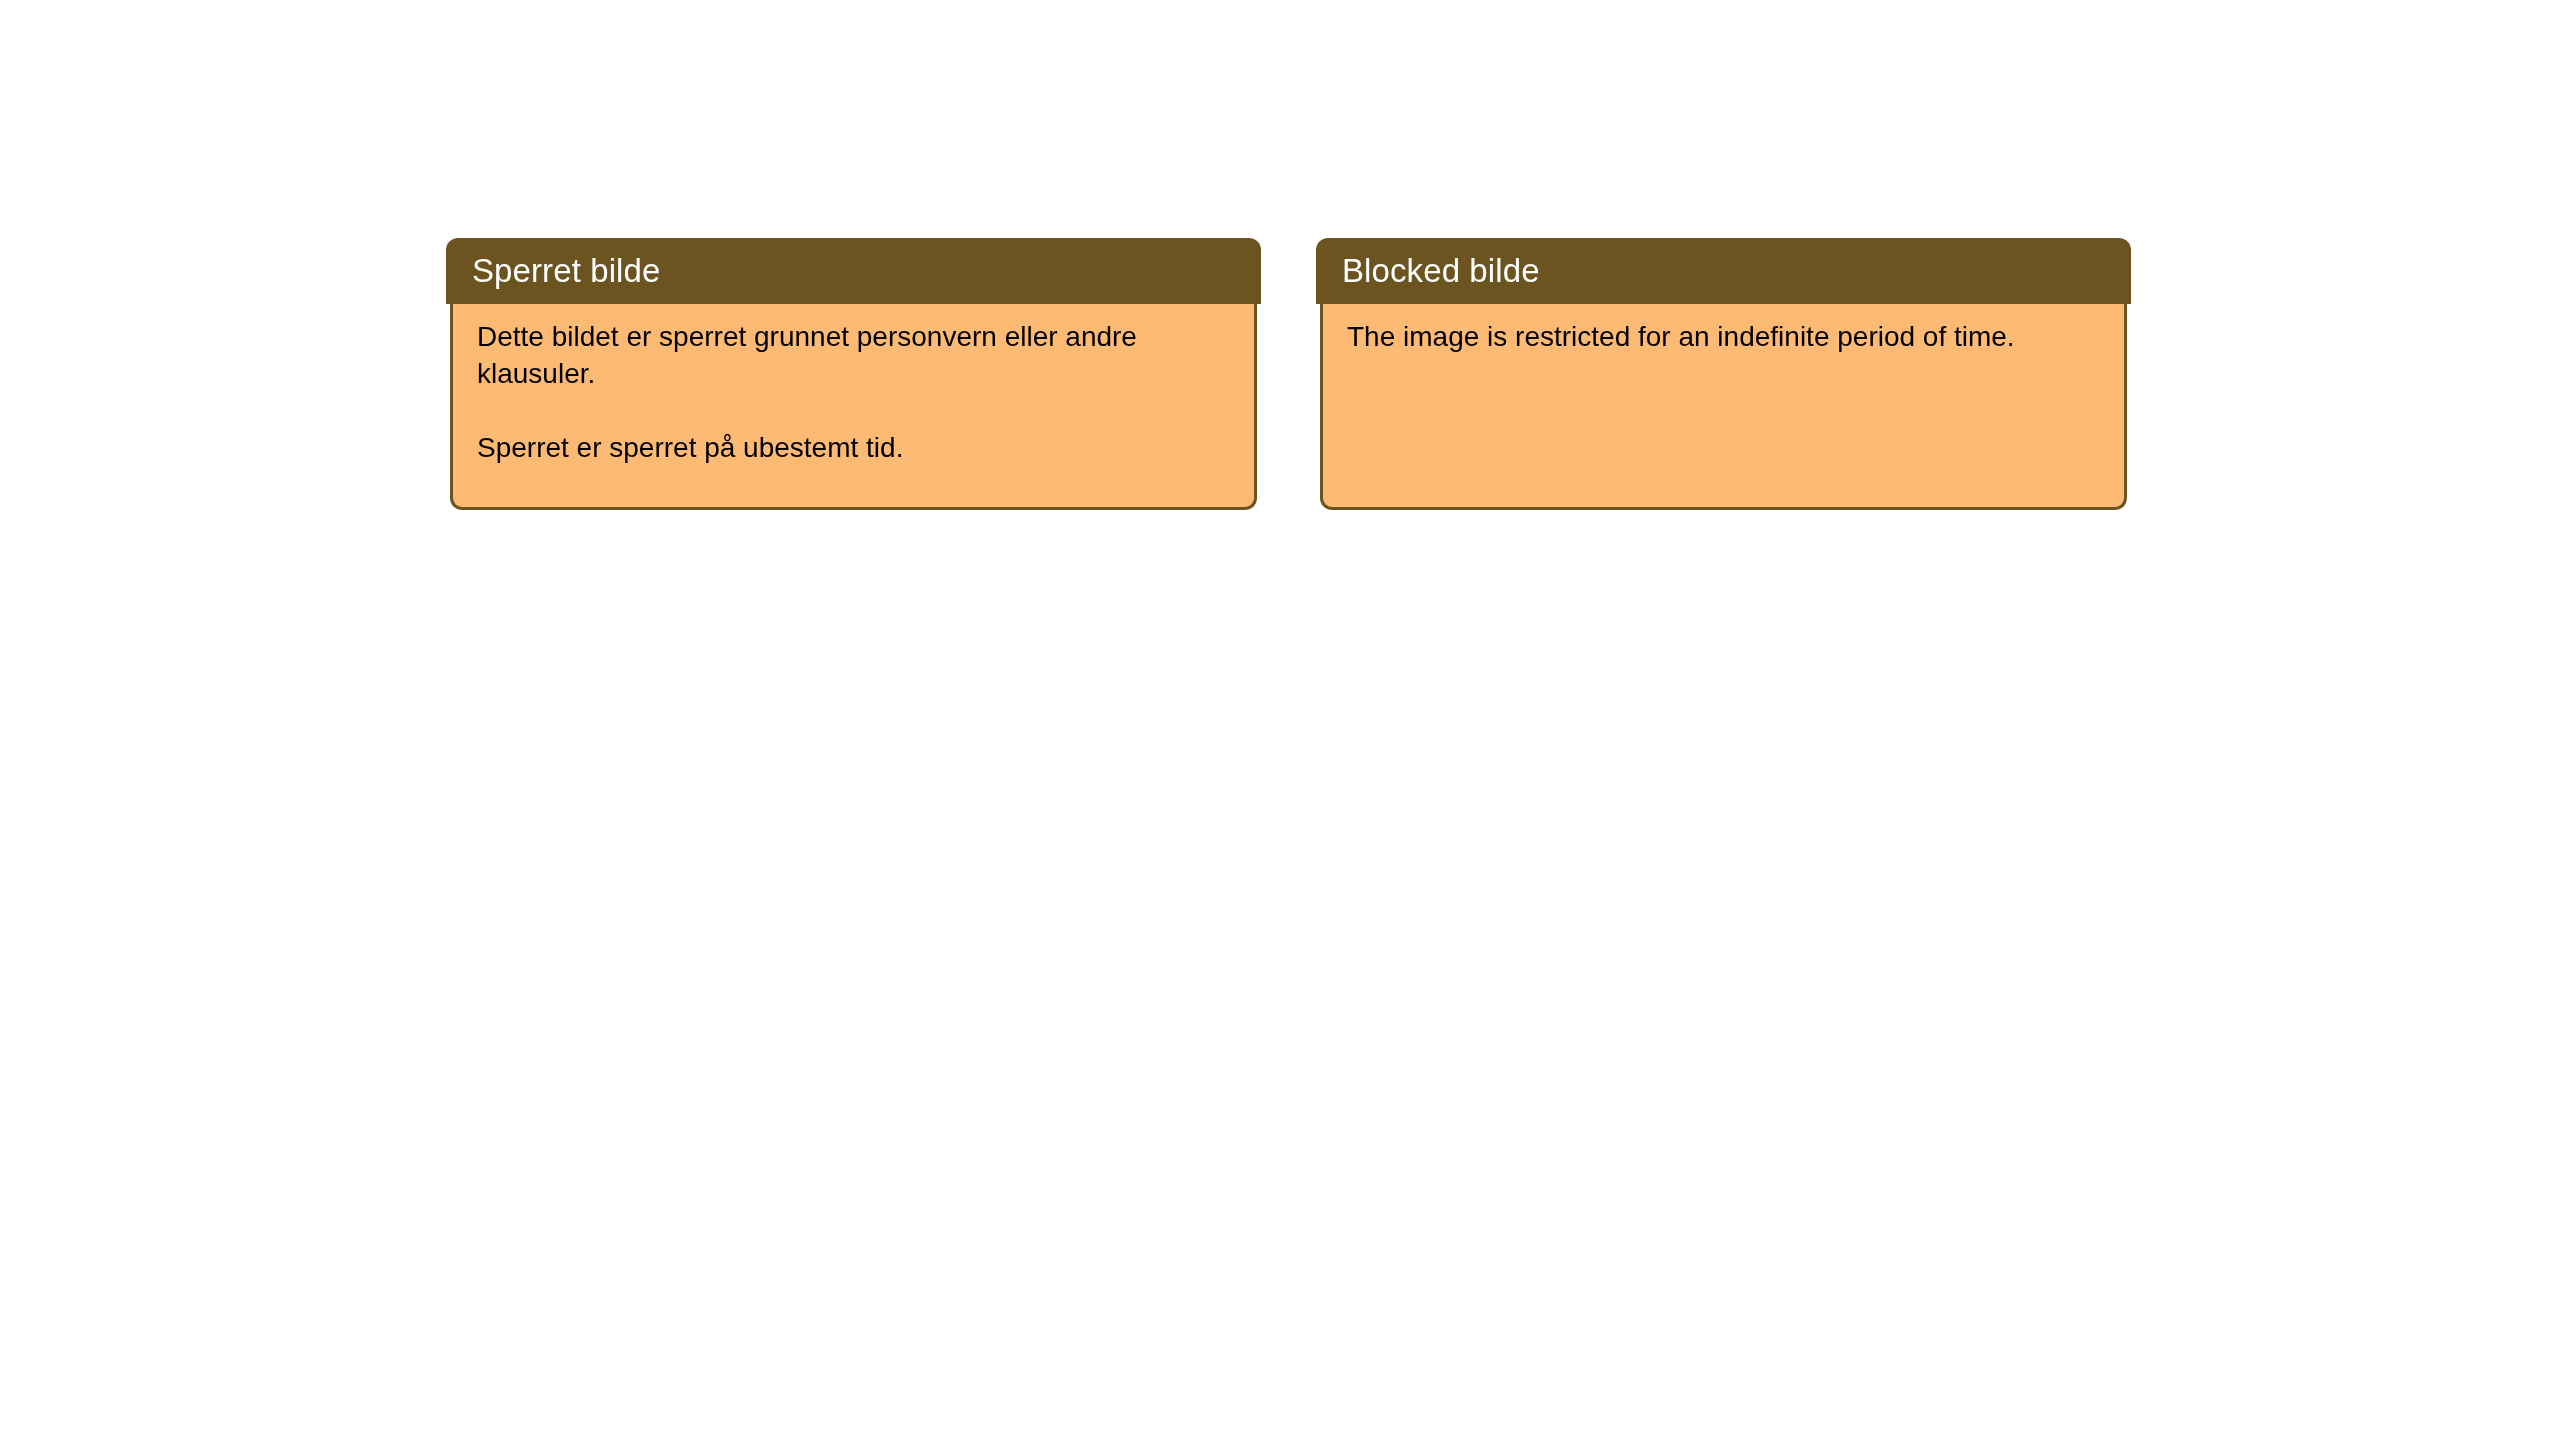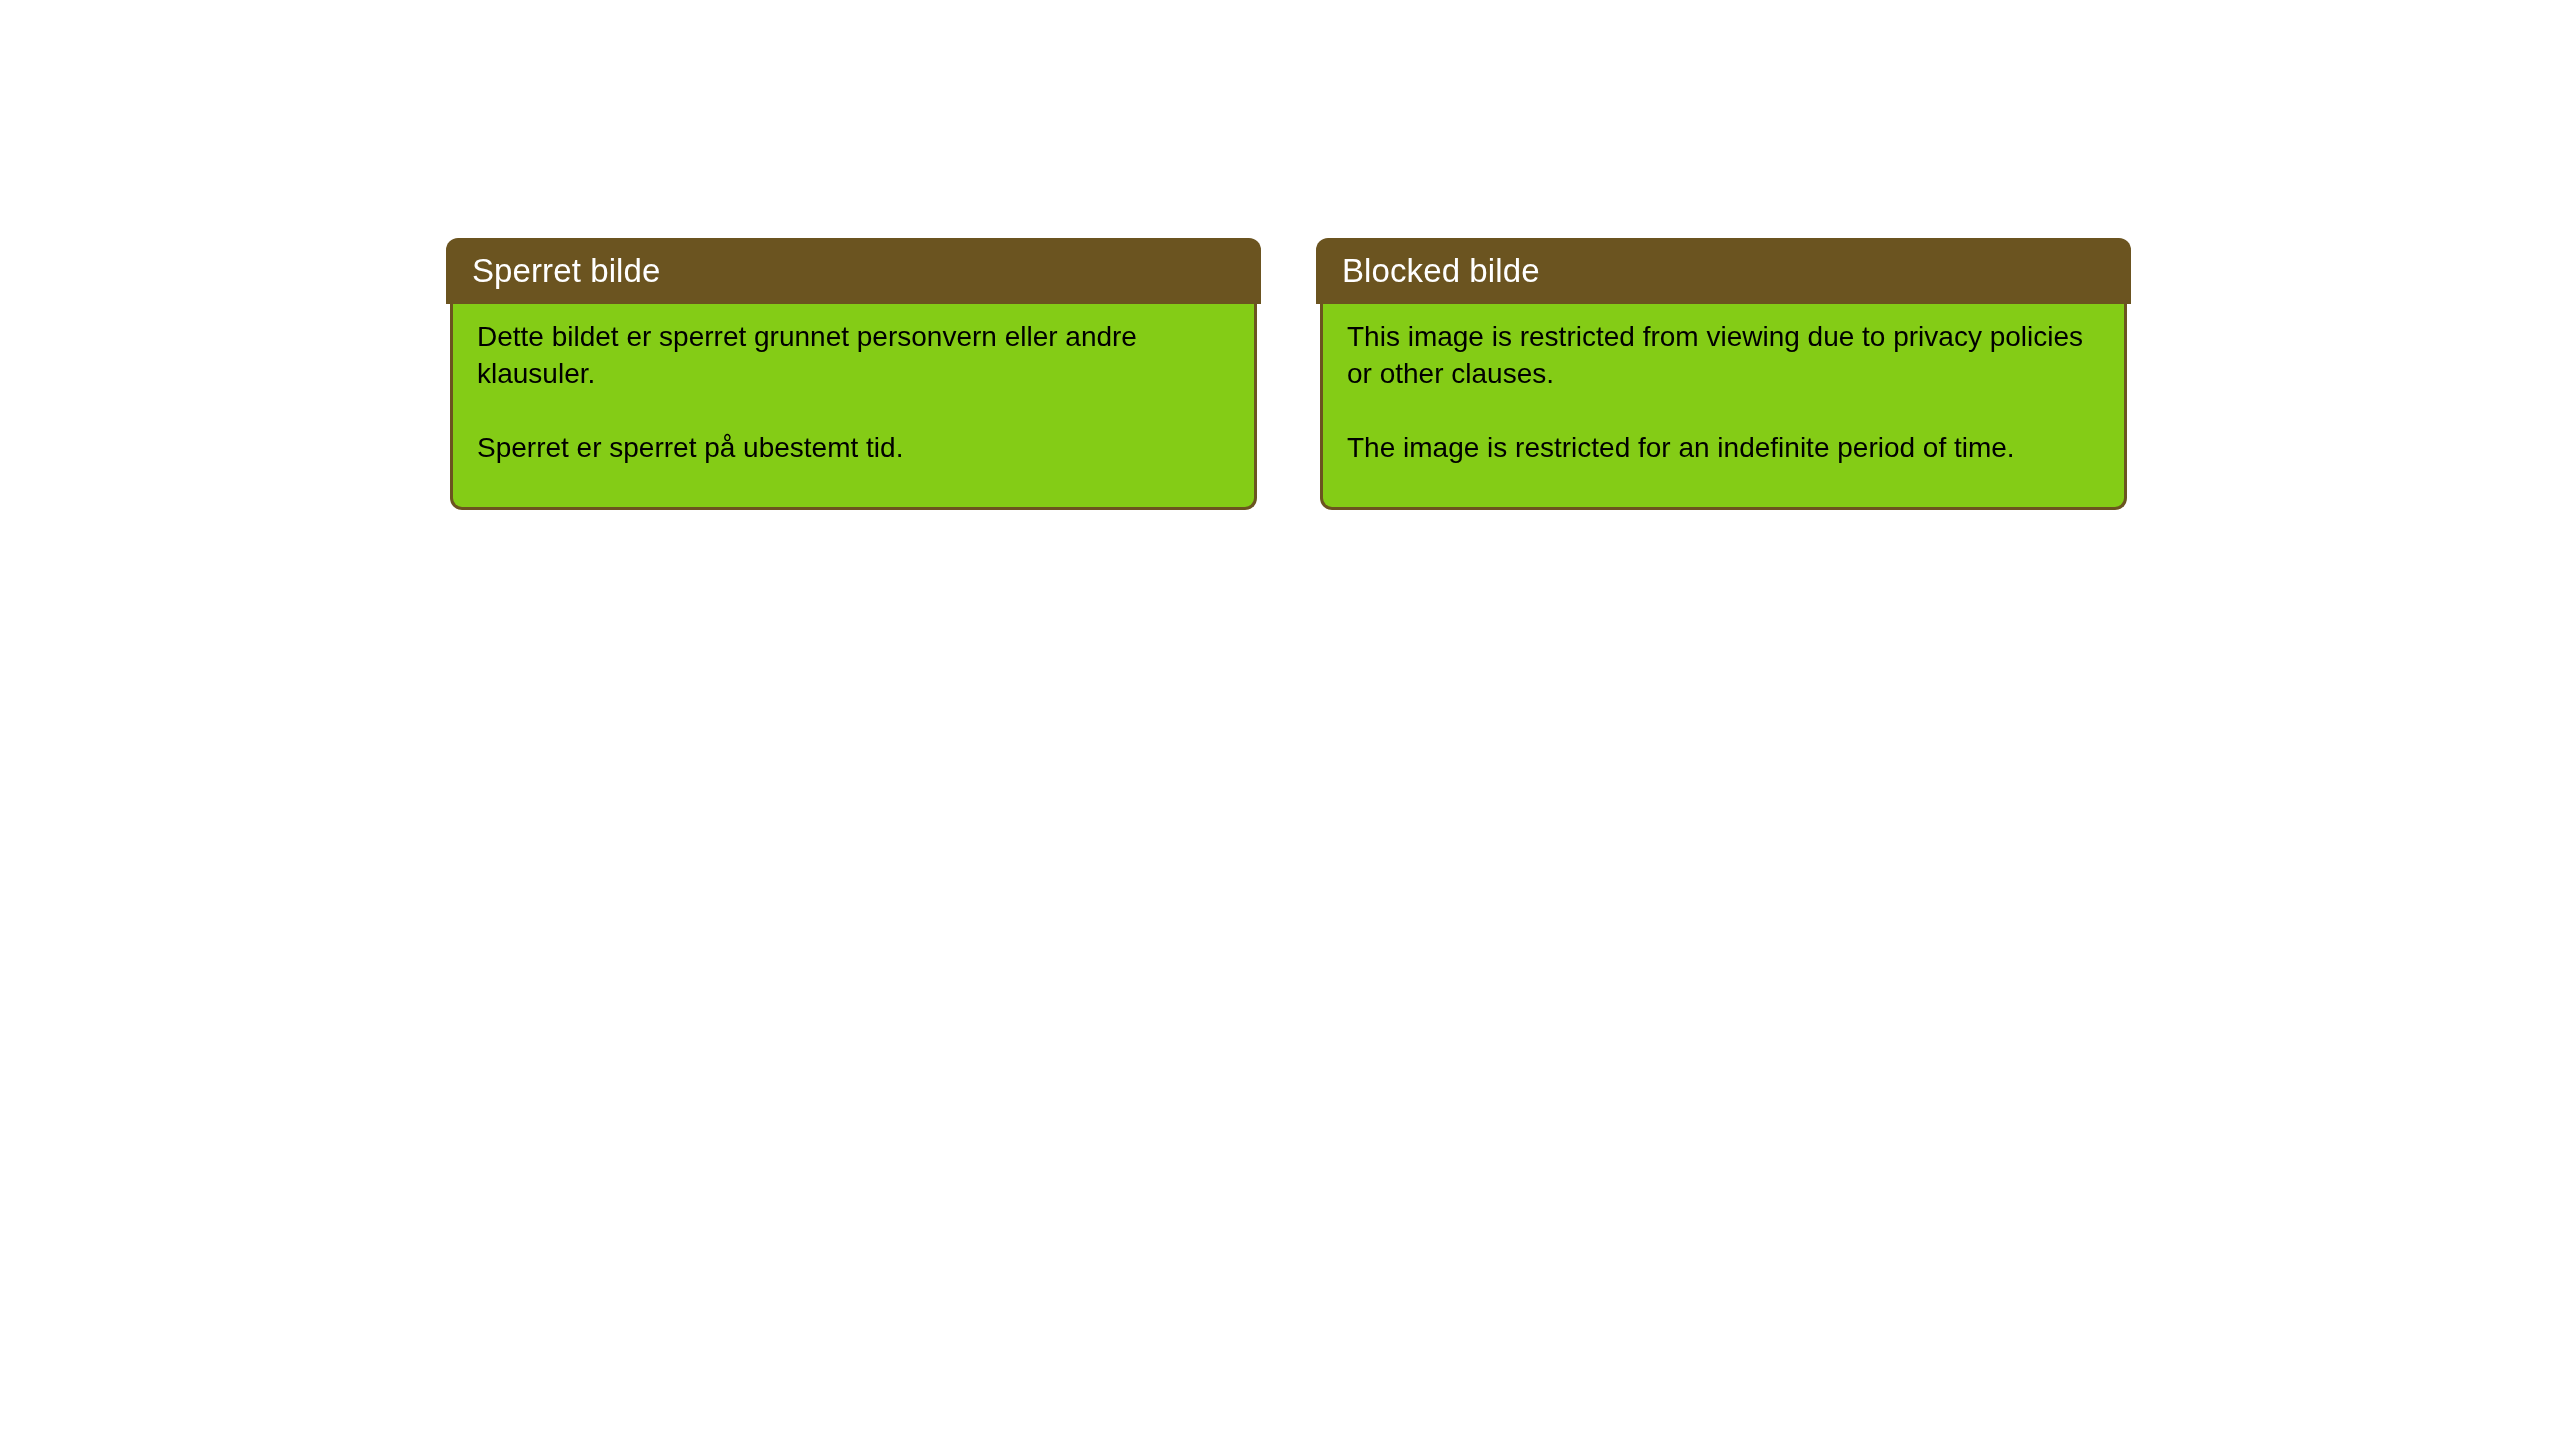--- a/index.html
+++ b/index.html
@@ -58,21 +58,21 @@
     white-space: nowrap;
   }
 
   .card-body {
     position: relative;
     z-index: 1;
     box-sizing: border-box;
     width: 807px;
     margin: -2px auto 0 auto;
     min-height: 208px;
-    background: #84cc16;
+    background: #fdba74;
     border: 3px solid #6b5420;
     border-top: none;
     border-radius: 0 0 12px 12px;
     padding: 16px 24px 30px 24px;
   }
 
   .card-paragraph {
     color: #000000;
     font-size: 28px;
     line-height: 37px;
@@ -98,19 +98,18 @@
         <p class="card-paragraph">Dette bildet er sperret grunnet personvern eller andre klausuler.</p>
         <p class="card-paragraph">Sperret er sperret på ubestemt tid.</p>
       </div>
     </section>
 
     <section class="notice-card">
       <div class="card-header">
         <span class="card-header-title">Blocked bilde</span>
       </div>
       <div class="card-body">
-        <p class="card-paragraph">This image is restricted from viewing due to privacy policies or other clauses.</p>
         <p class="card-paragraph">The image is restricted for an indefinite period of time.</p>
       </div>
     </section>
 
   </div>
 </div>
 
 </body></html>

